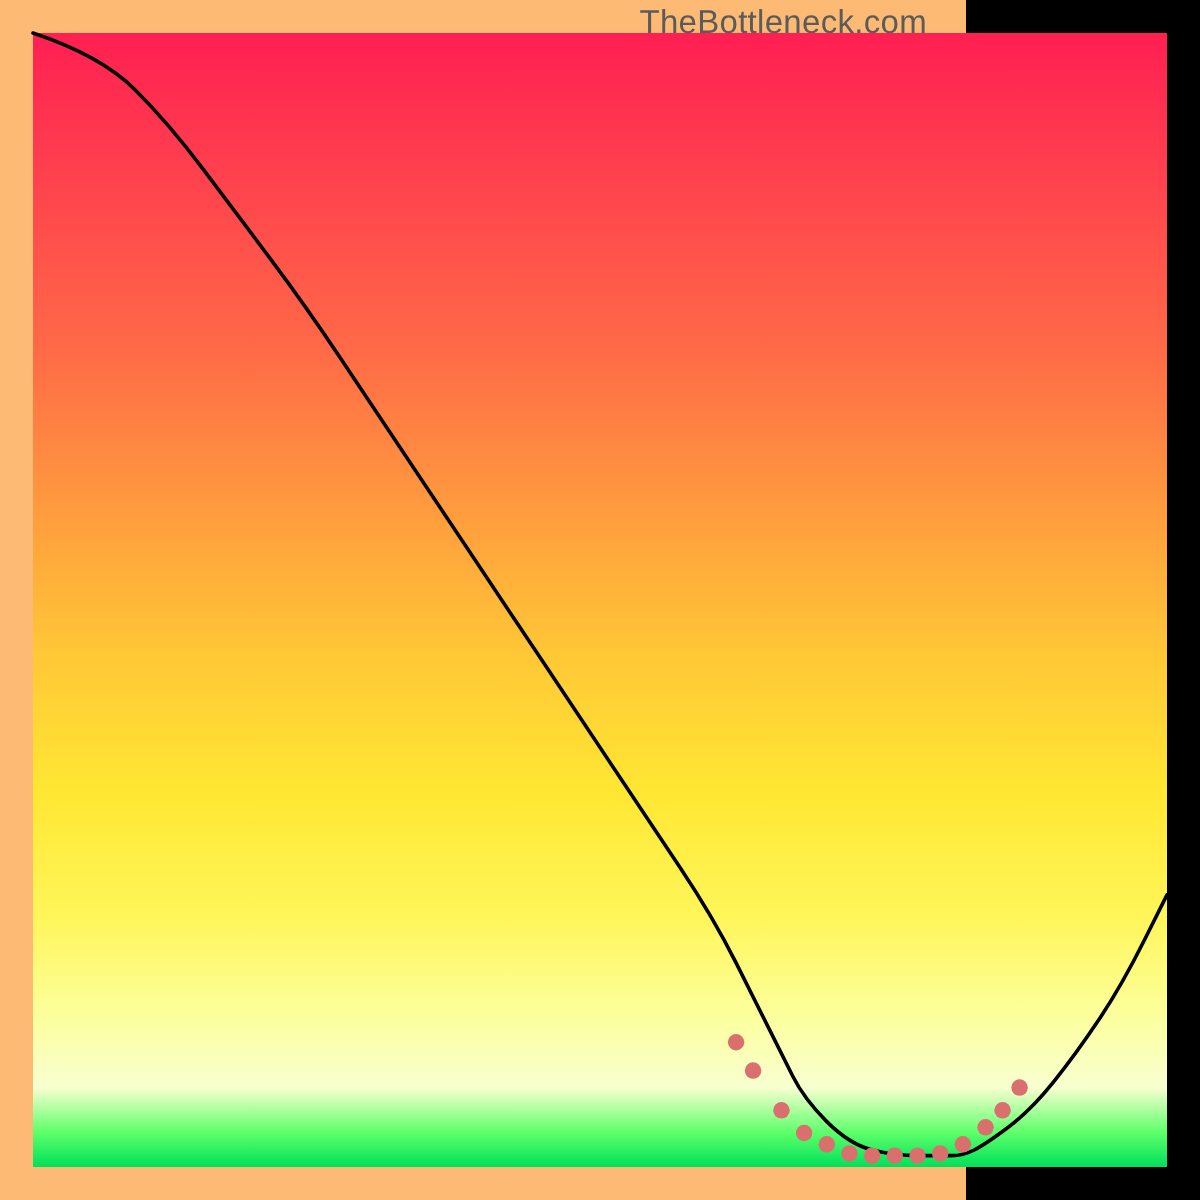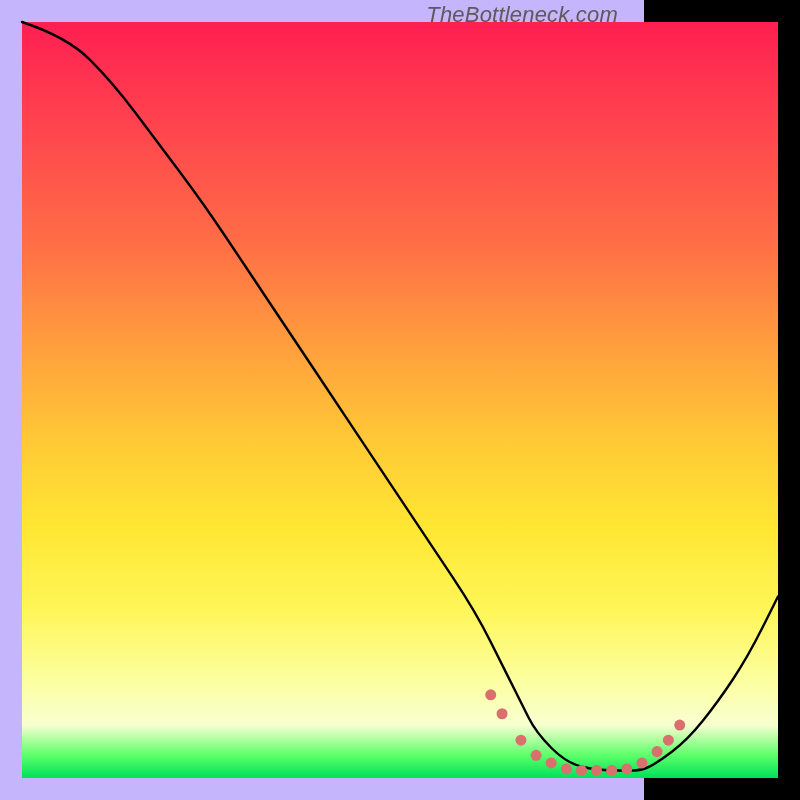--- a/index.html
+++ b/index.html
@@ -8,22 +8,21 @@
     width: 800px;
     height: 800px;
     background: #000;
     overflow: hidden;
     font-family: Arial, Helvetica, sans-serif;
   }
   .stage {
     position: relative;
     width: 644px;
     height: 800px;
-    background: #c4b5fd;
-    font-style: italic;
+    background: #fdba74;
   }
   .plot {
     position: absolute;
     left: 22px;
     top: 22px;
     width: 756px;
     height: 756px;
     
     background: linear-gradient(
       to bottom,

